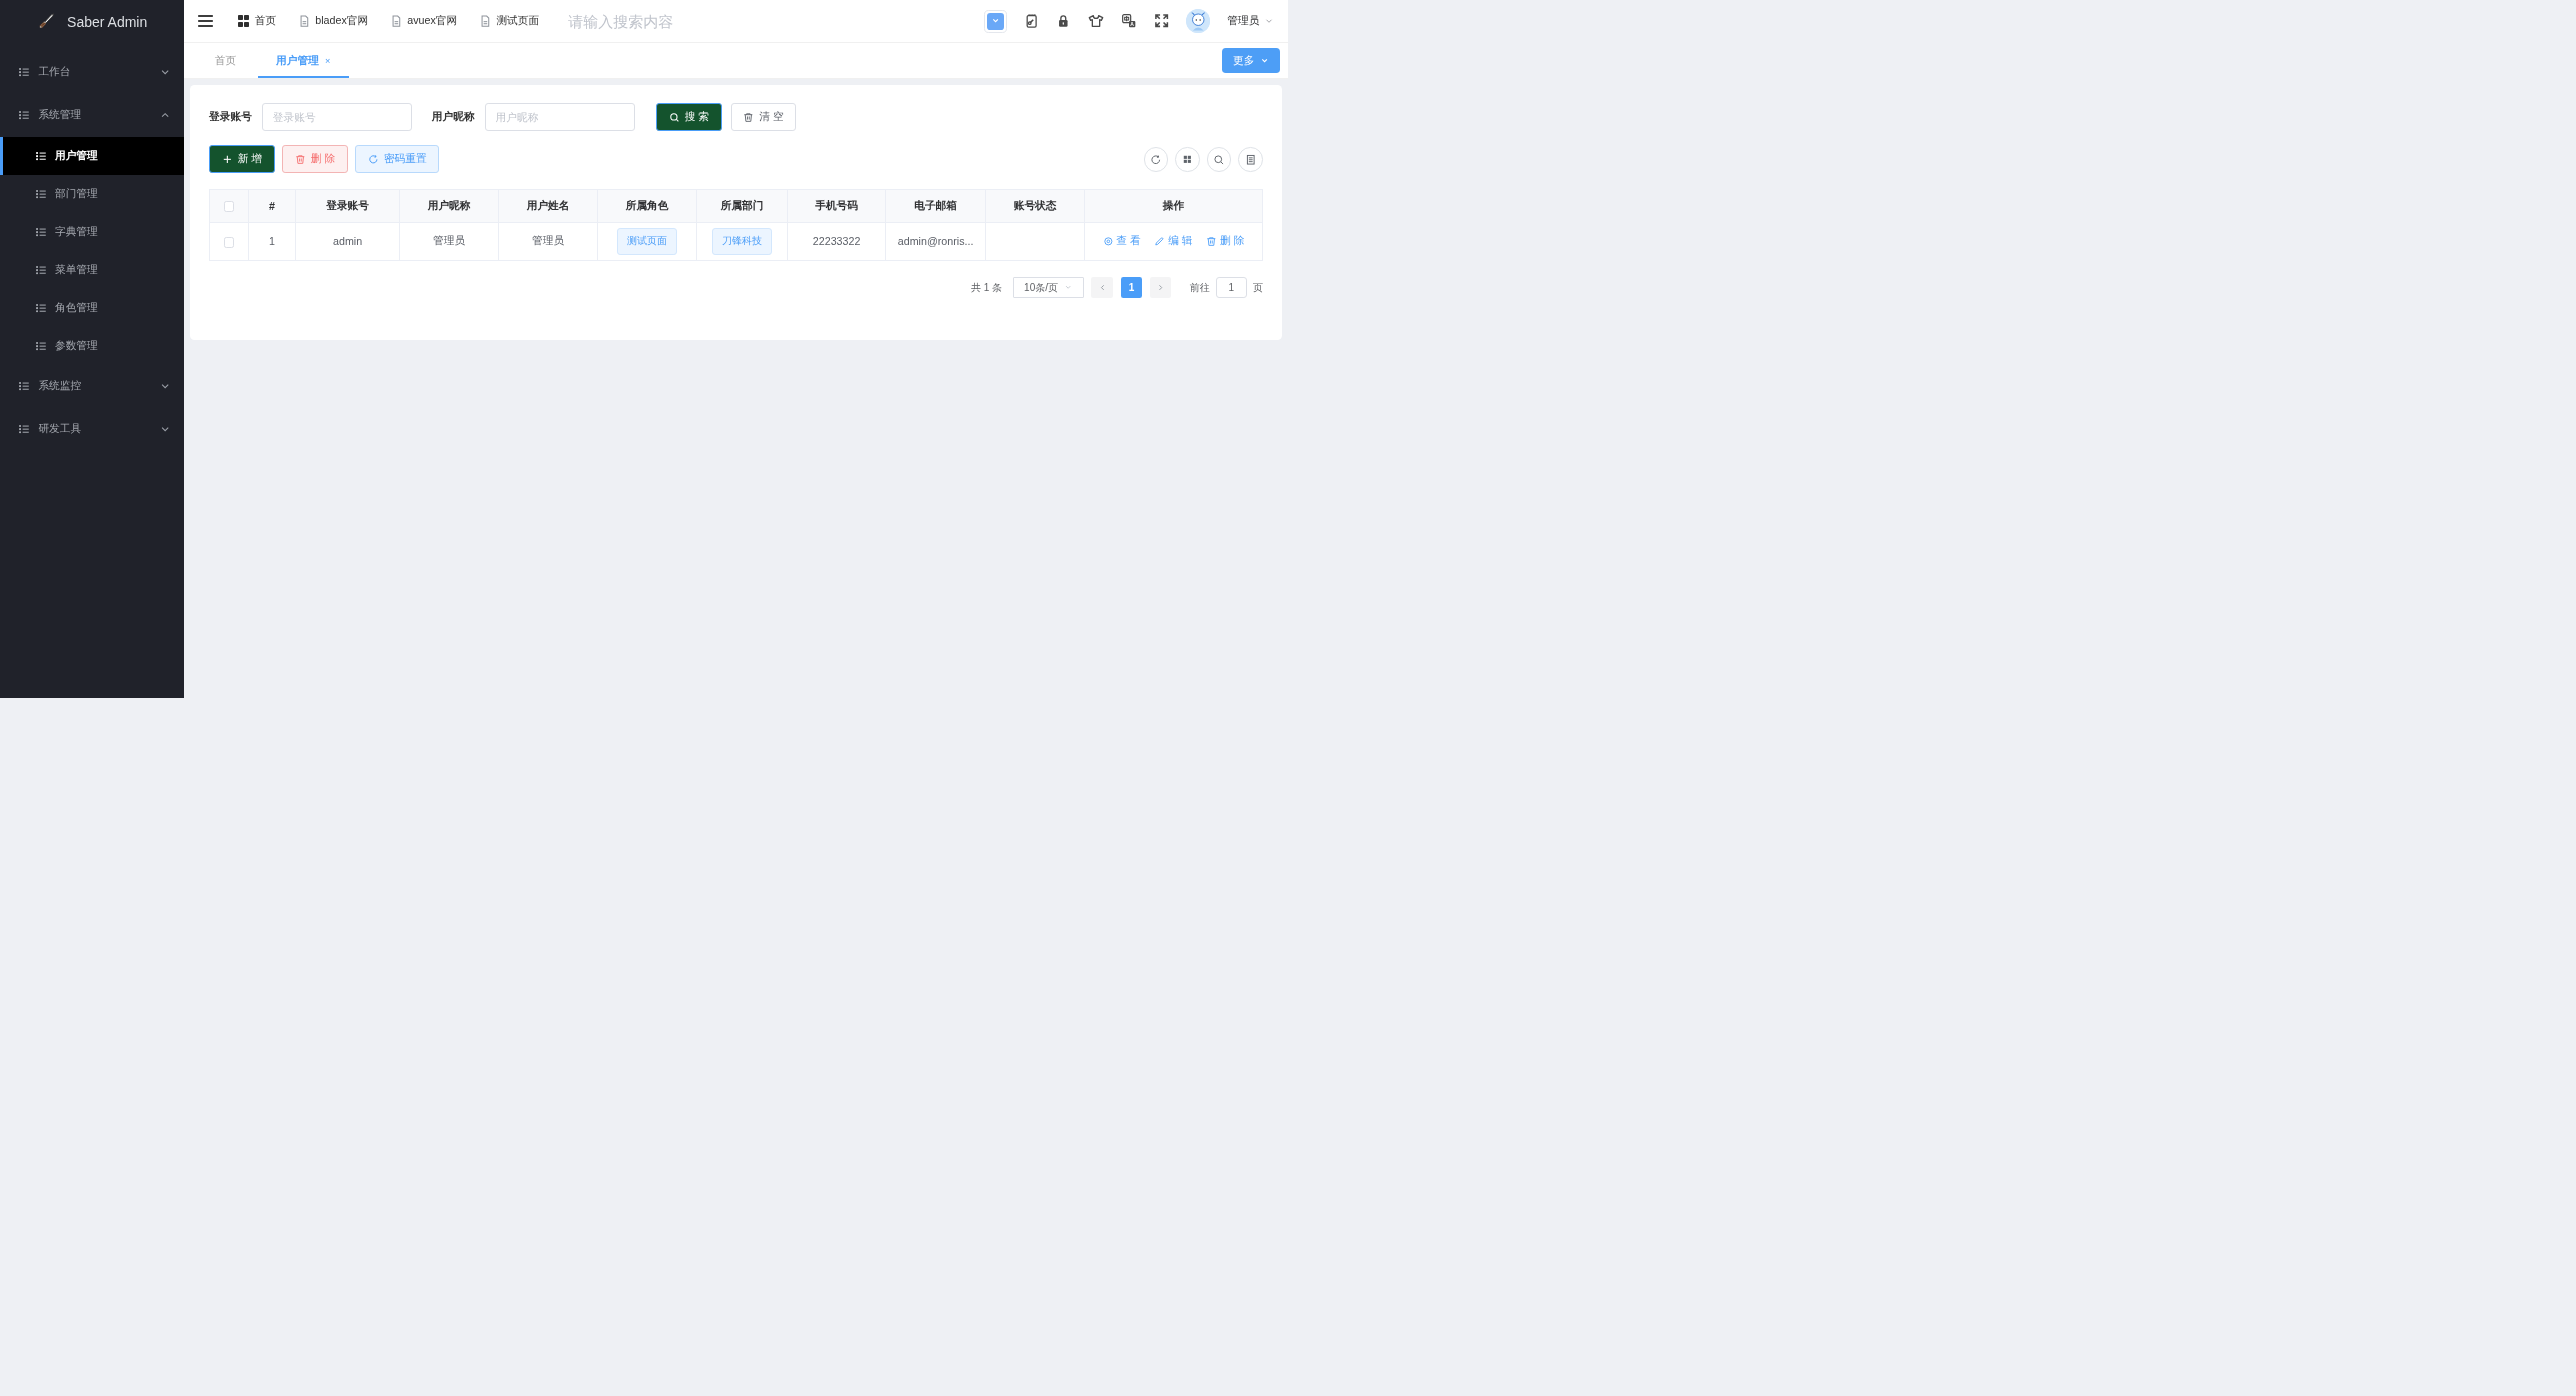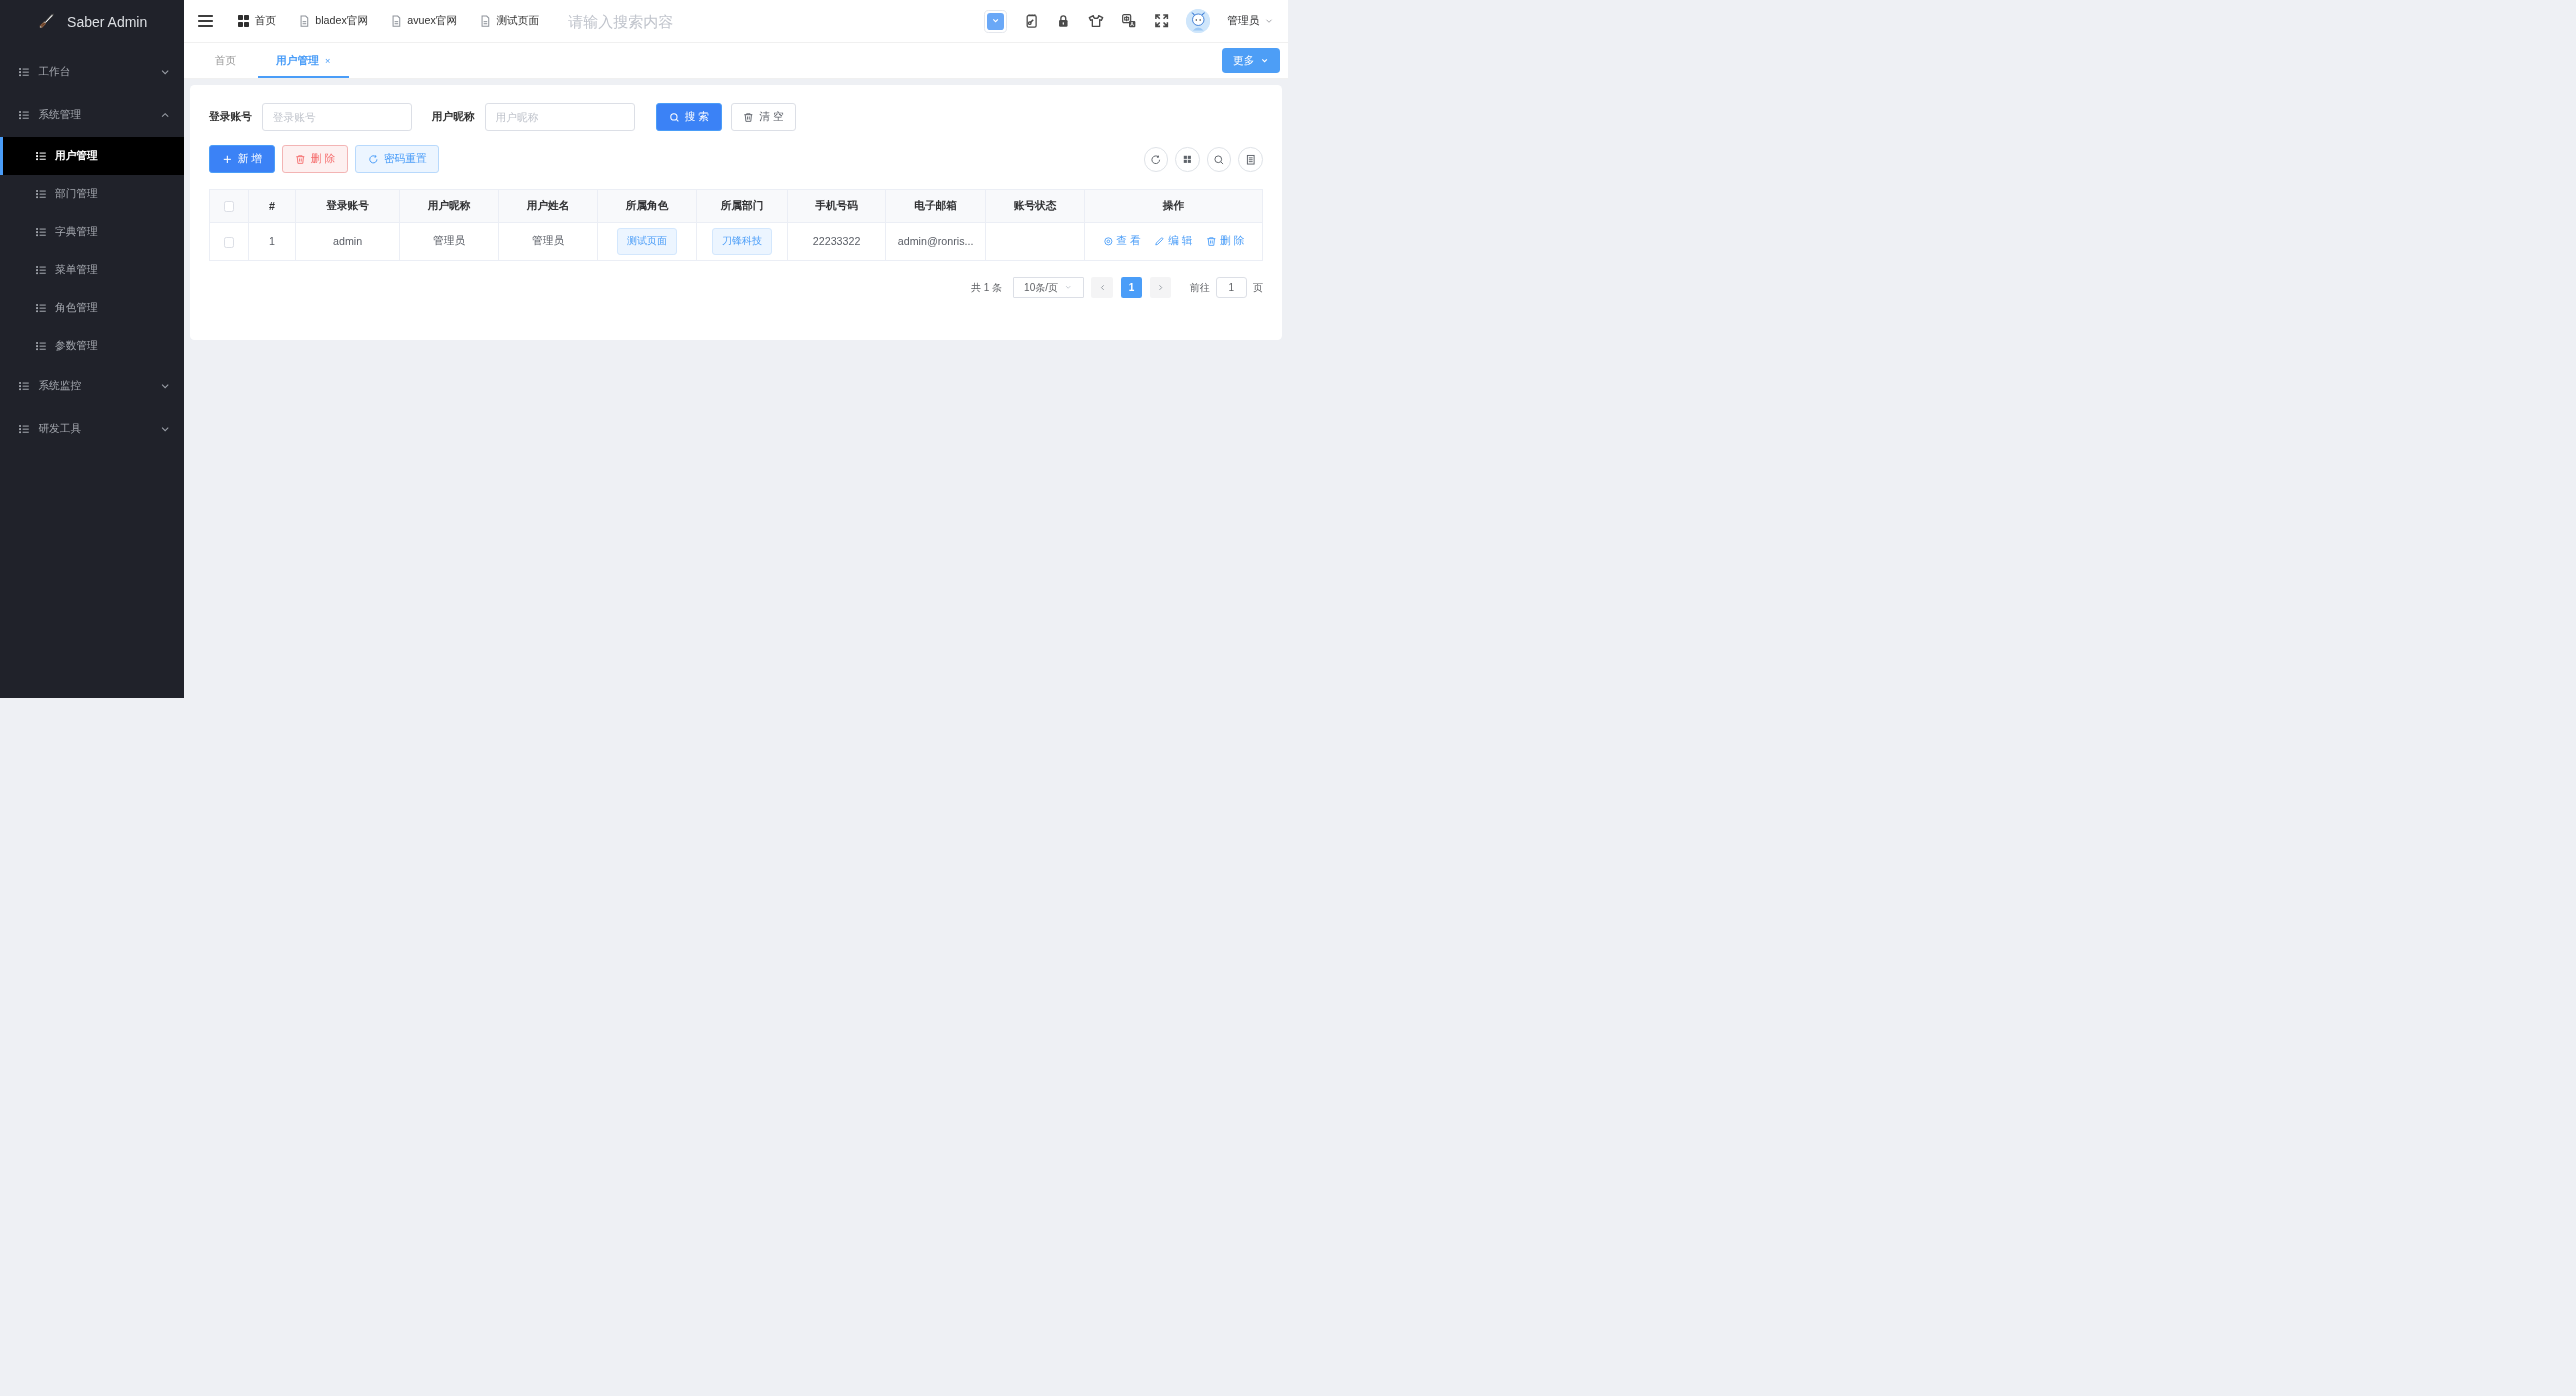--- a/index.html
+++ b/index.html
@@ -52,21 +52,21 @@
   
   .content { flex:1; padding:6.1px; overflow:hidden; }
   .card { background:#fff; border-radius:4.6px; width:100%; height:255px; padding:18.4px 19px; }
 
   .filter-row { display:flex; align-items:center; margin-bottom:14px; }
   .f-label { font-weight:bold; color:#333; margin-right:10px; }
   .f-label.second { margin-left:20px; }
   .f-input { width:150px; height:28px; border:0.8px solid #dcdfe6; border-radius:3.1px; padding:0 10px; font-size:10.7px; color:#333; outline:none; }
   .f-input::placeholder { color:#c0c4cc; }
   .btn { height:28px; border-radius:3.1px; font-size:10.7px; display:inline-flex; align-items:center; justify-content:center; gap:5.4px; cursor:pointer; border:0.8px solid transparent; }
-  .btn-primary { background:#3b82f6; color:#fff; border-color:#4a9df8; padding:0 11.5px; }
+  .btn-primary { background:#14532d; color:#fff; border-color:#4a9df8; padding:0 11.5px; }
   .btn-plain-white { background:#fff; color:#5a5e66; border-color:#dcdfe6; padding:0 11.5px; }
   .btn-danger-plain { background:#fdf0f0; color:#f56c6c; border-color:#f3b4b4; padding:0 11.5px; }
   .btn-primary-plain { background:#ecf5ff; color:#4a9df8; border-color:#b8d9fc; padding:0 11.5px; }
   .search-btn { margin-left:21.5px; }
   .clear-btn { margin-left:9.2px; }
   .toolbar-row { display:flex; align-items:center; margin-bottom:15.3px; }
   .toolbar-row .btn { margin-right:7.7px; }
   .tool-circles { margin-left:auto; display:flex; gap:7px; }
   .circle-btn { width:24.5px; height:24.5px; border:0.8px solid #dfe3e8; border-radius:50%; background:#fff; display:flex; align-items:center; justify-content:center; color:#5f646b; cursor:pointer; }
 

